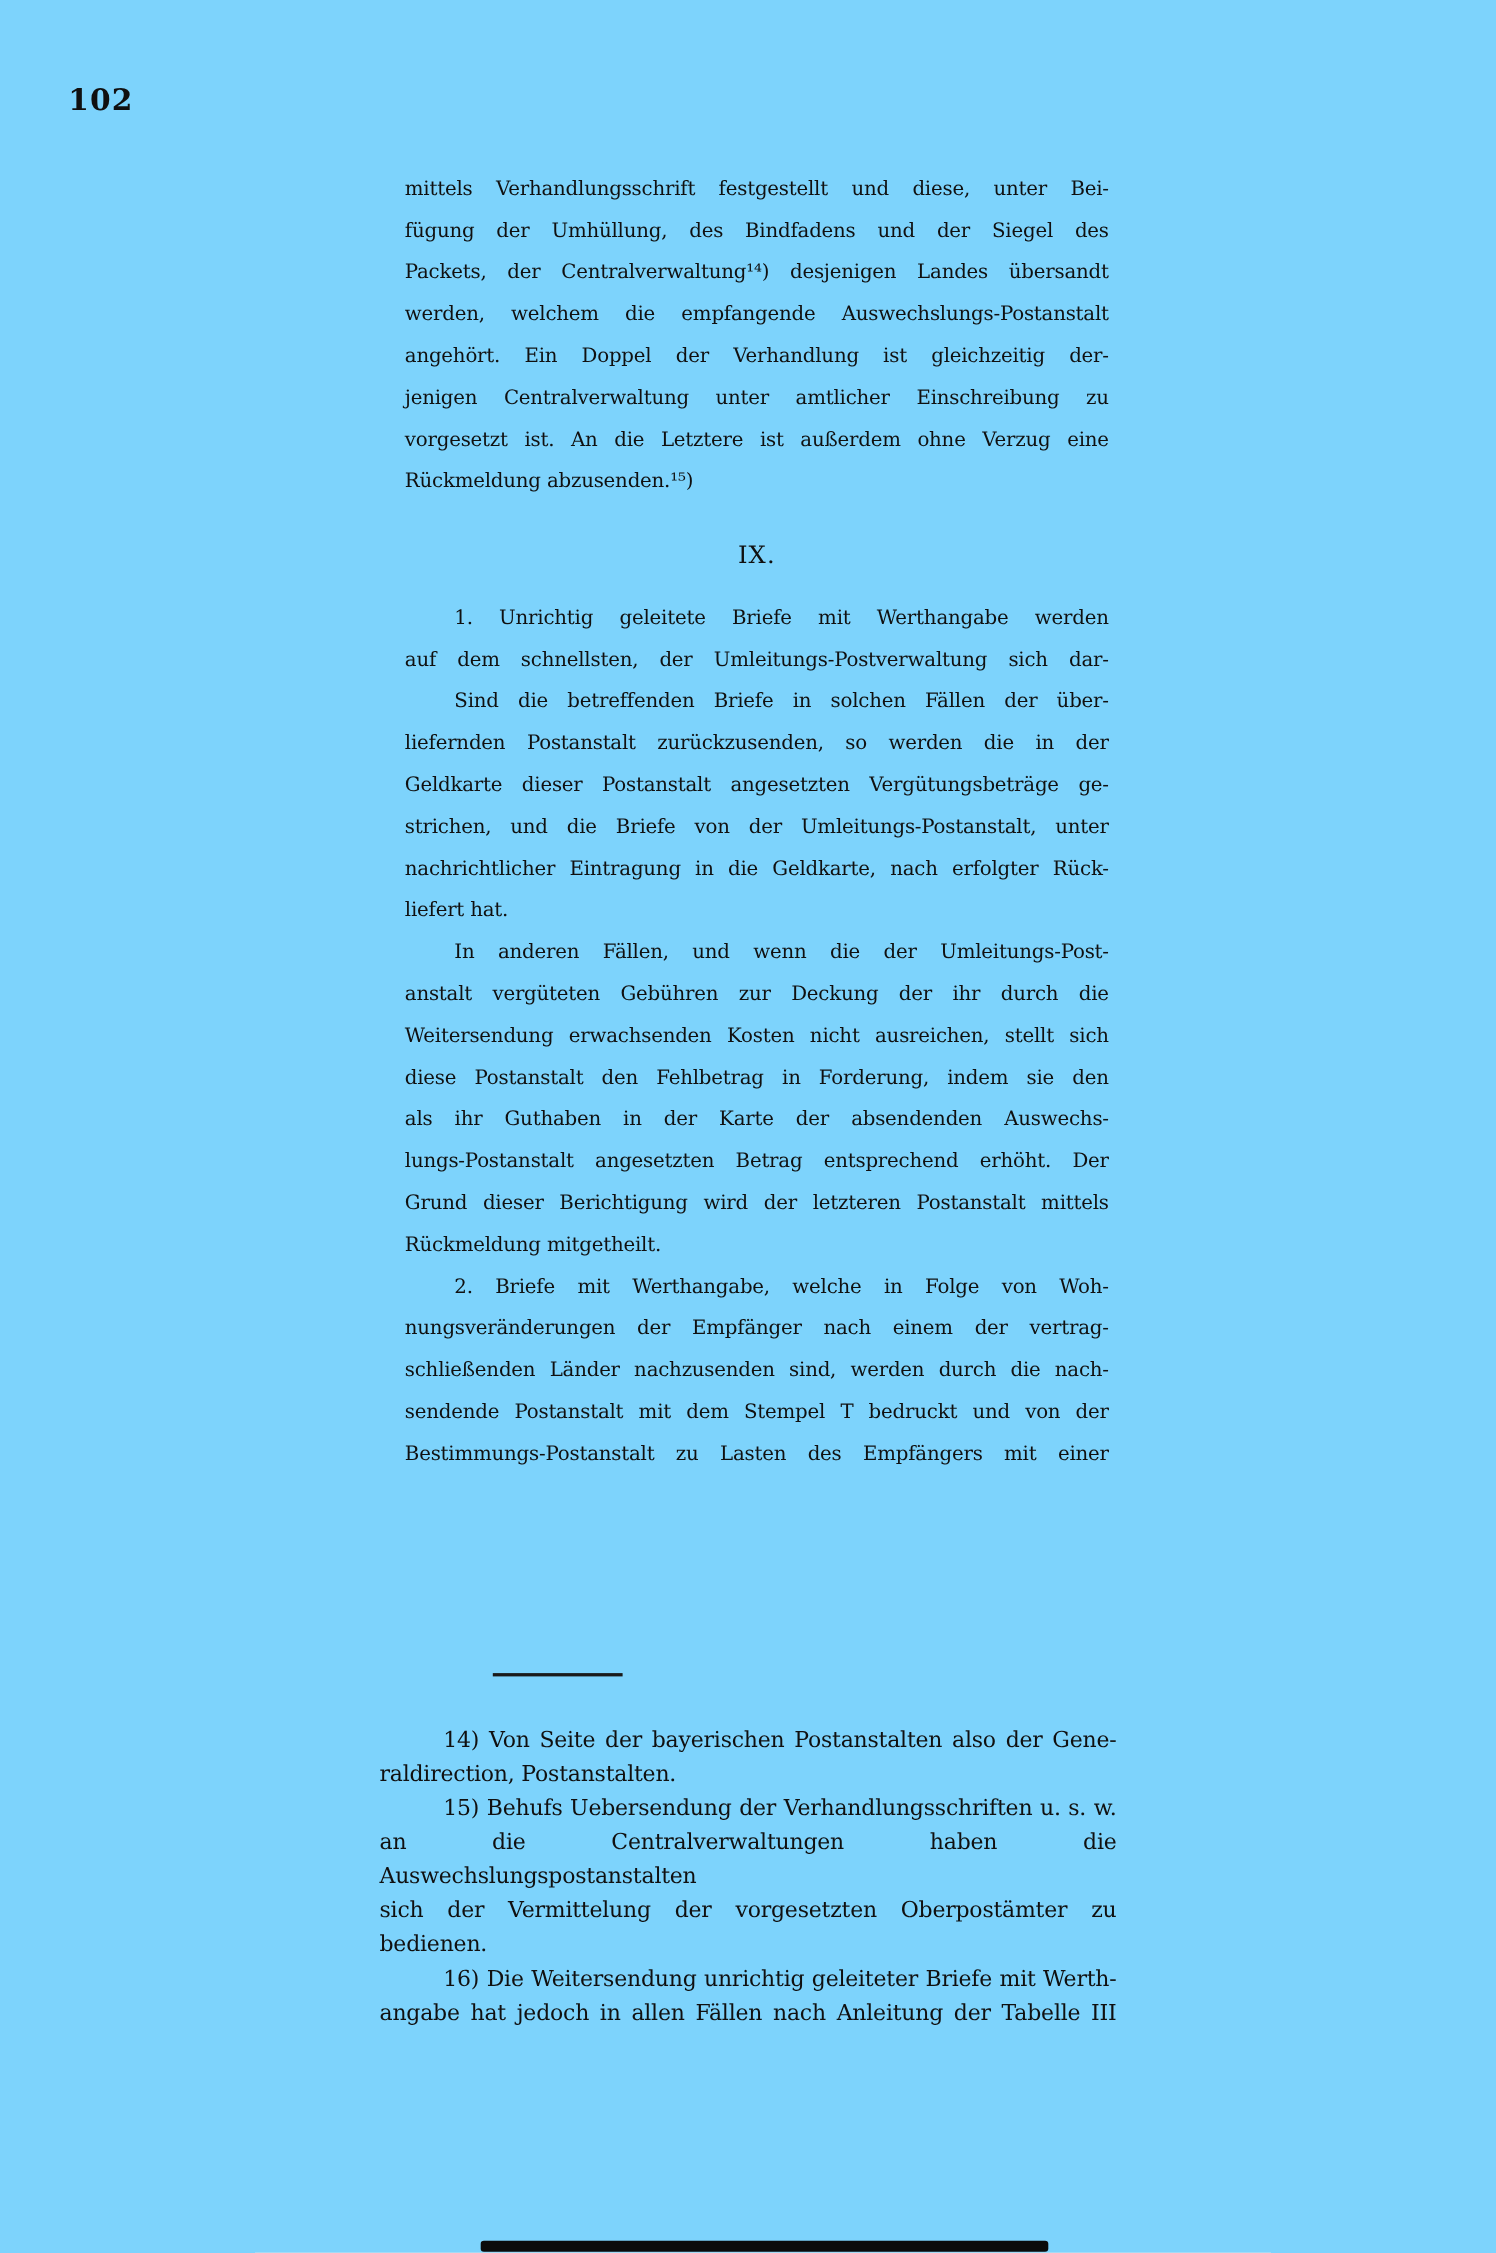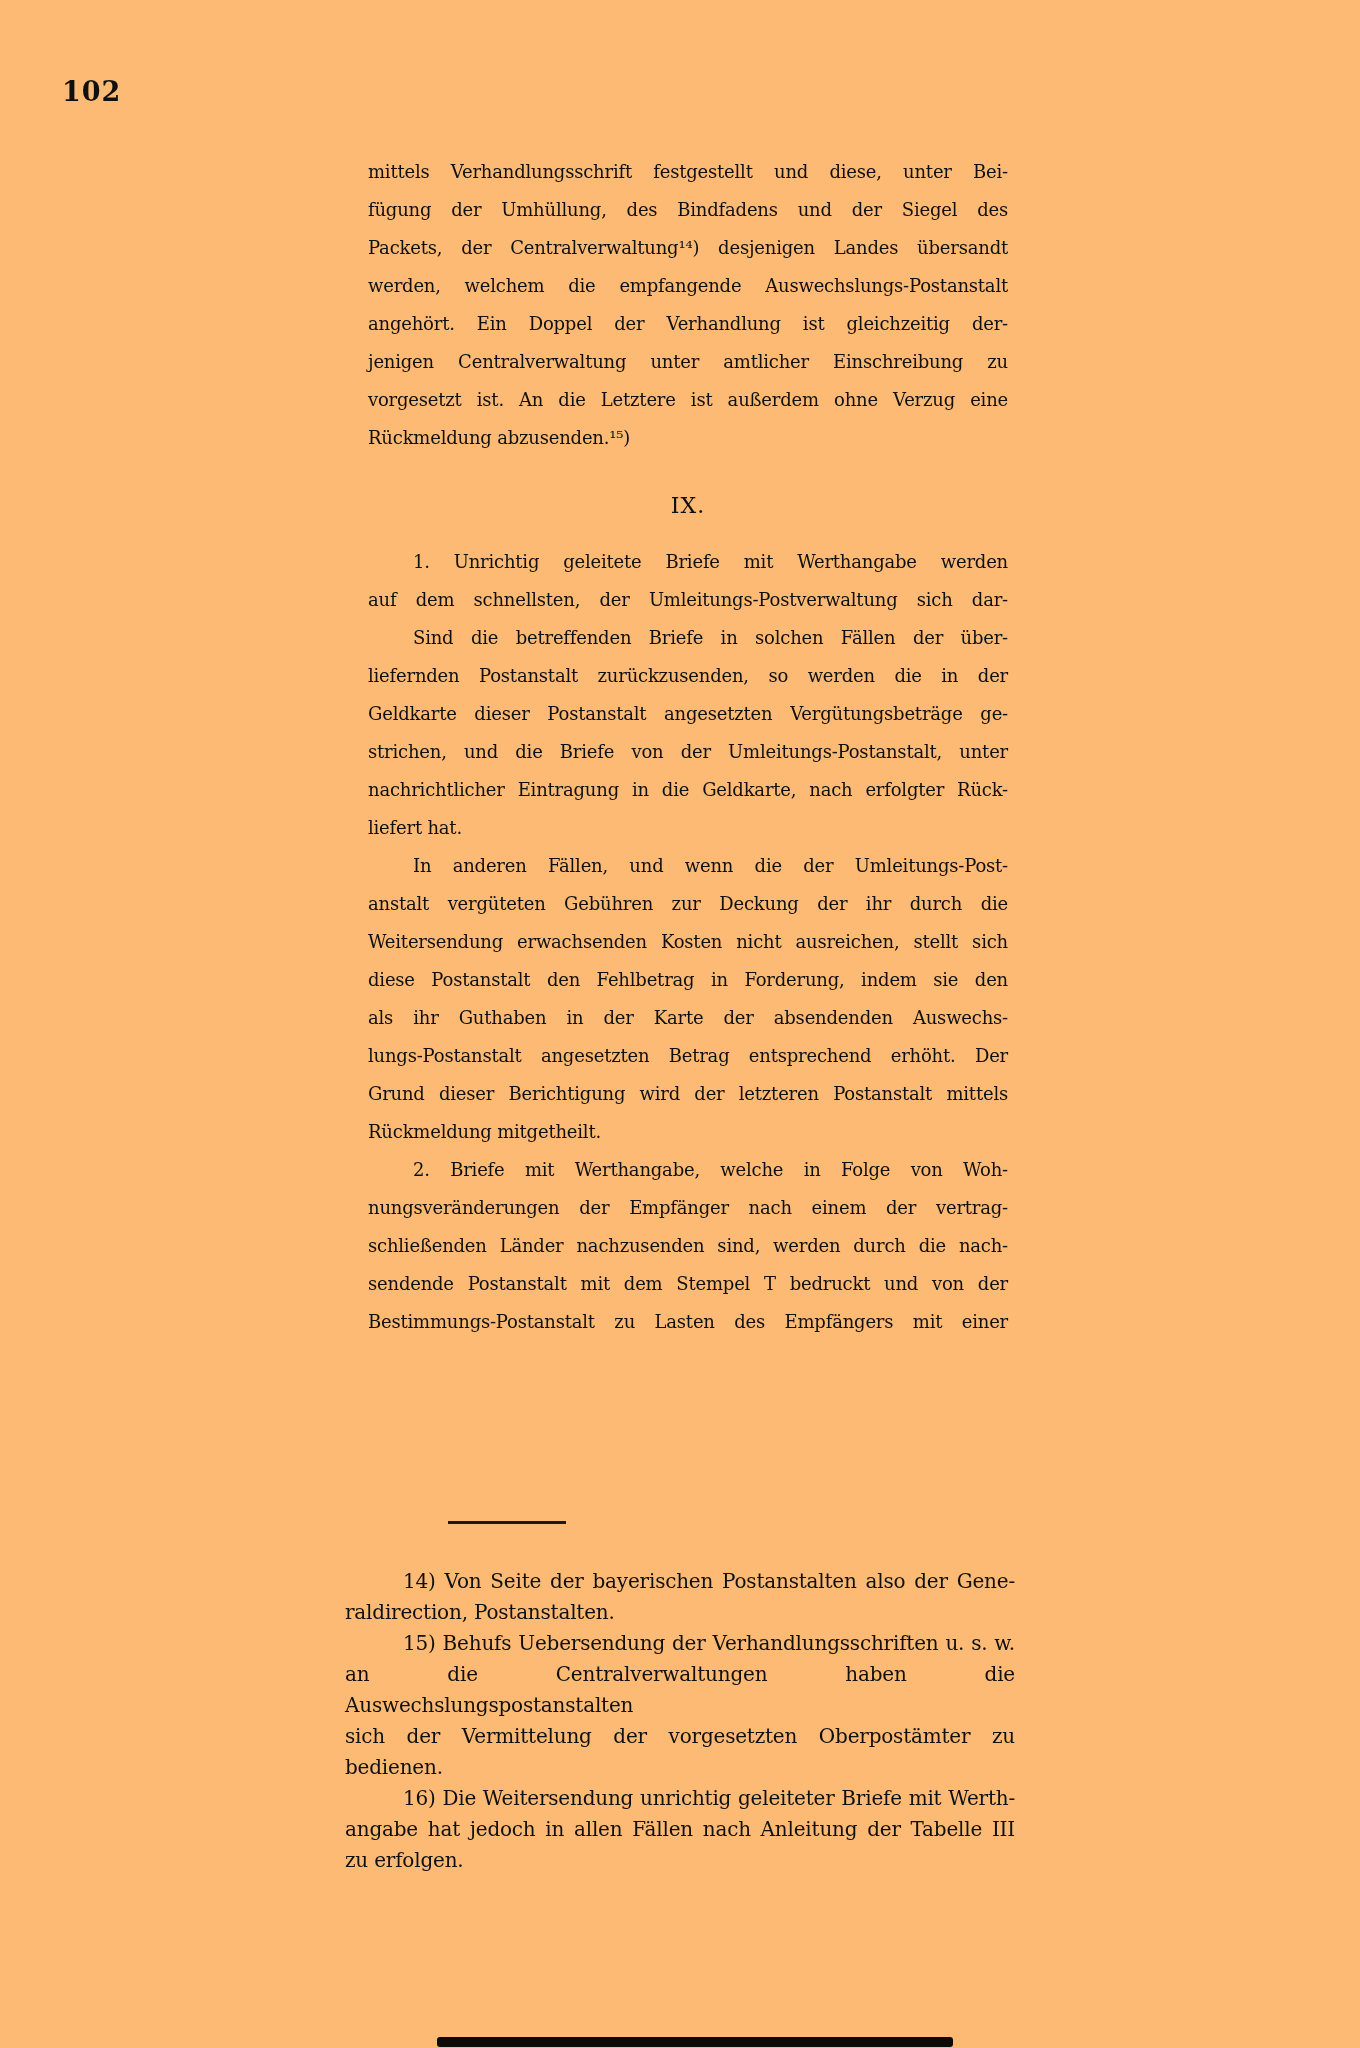--- a/index.html
+++ b/index.html
@@ -4,21 +4,21 @@
 <style>
   html, body {
     margin: 0;
     padding: 0;
     background: #e8e8e8;
   }
   .page {
     position: relative;
     width: 1360px;
     height: 2048px;
-    background: #fdba74;
+    background: #7dd3fc;
     color: #101010;
     font-family: "DejaVu Serif", serif;
     overflow: hidden;
   }
   .page-number {
     position: absolute;
     left: 62px;
     top: 76px;
     font-size: 27px;
     font-weight: bold;
@@ -139,18 +139,17 @@
         <div class="fline endline">raldirection, Postanstalten.</div>
       </div>
       <div class="footnote">
         <div class="fline indent">15) Behufs Uebersendung der Verhandlungsschriften u. s. w.</div>
         <div class="fline">an die Centralverwaltungen haben die Auswechslungspostanstalten</div>
         <div class="fline">sich der Vermittelung der vorgesetzten Oberpostämter zu bedienen.</div>
       </div>
       <div class="footnote">
         <div class="fline indent">16) Die Weitersendung unrichtig geleiteter Briefe mit Werth-</div>
         <div class="fline">angabe hat jedoch in allen Fällen nach Anleitung der Tabelle III</div>
-        <div class="fline endline">zu erfolgen.</div>
       </div>
     </div>
 
   <div class="scan-bar"></div>
 </div>
 
 </body></html>

